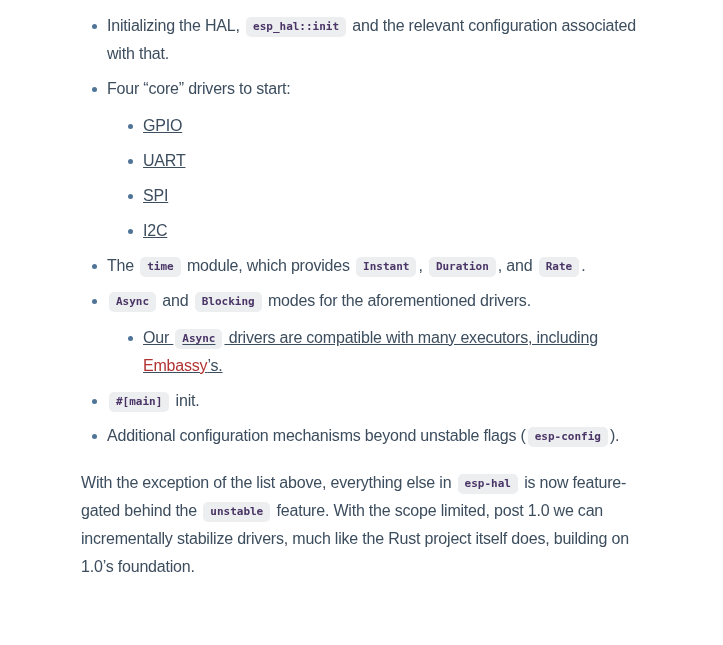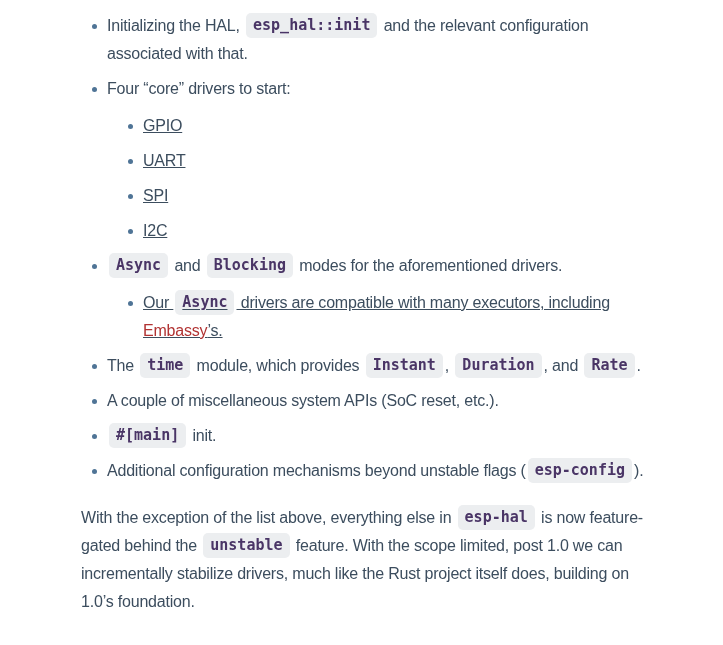--- a/index.html
+++ b/index.html
@@ -18,21 +18,21 @@
   }
   ul.blist { list-style:none; margin:0; padding:0 0 0 26px; }
   ul.blist.nested { padding-left:36px; margin-top:9px;text-decoration:underline; }
   ul.blist li { position:relative; margin:7px 0; }
   ul.blist li::before {
     content:""; position:absolute; left:-15px; top:11.5px;
     width:5px; height:5px; border-radius:50%; background:#4f7496;
   }
   code.inline-code {
     font-family:"DejaVu Sans Mono", monospace;
-    font-weight:bold; font-size:15px; line-height:1;
+    font-weight:bold; font-size:11px; line-height:1;
     letter-spacing:0;
     color:#4a3566; background:#eceef0;
     border-radius:5px; padding:3px 7px 4px; margin:0 2px;
     white-space:nowrap;
     position:relative; top:-1px;
   }
   a.text-link { color:#b13232; text-decoration:none; cursor:pointer; }
   p.closing { margin:19px 0 0 0; }
 </style>
 </head>
@@ -41,23 +41,22 @@
 <main class="content">
   <div id="list-mount">
       <ul class="blist">
         <li><span>Initializing the HAL, </span><code class="inline-code">esp_hal::init</code><span> and the relevant configuration associated with that.</span></li>
         <li><span>Four “core” drivers to start:</span><ul class="blist nested">
             <li><span>GPIO</span></li>
             <li><span>UART</span></li>
             <li><span>SPI</span></li>
             <li><span>I2C</span></li>
           </ul></li>
+        <li><span>The </span><code class="inline-code">time</code><span> module, which provides </span><code class="inline-code">Instant</code><span>, </span><code class="inline-code">Duration</code><span>, and </span><code class="inline-code">Rate</code><span>.</span></li>
         <li><code class="inline-code">Async</code><span> and </span><code class="inline-code">Blocking</code><span> modes for the aforementioned drivers.</span><ul class="blist nested">
             <li><span>Our </span><code class="inline-code">Async</code><span> drivers are compatible with many executors, including </span><a class="text-link" href="#">Embassy</a><span>’s.</span></li>
           </ul></li>
-        <li><span>The </span><code class="inline-code">time</code><span> module, which provides </span><code class="inline-code">Instant</code><span>, </span><code class="inline-code">Duration</code><span>, and </span><code class="inline-code">Rate</code><span>.</span></li>
-        <li><span>A couple of miscellaneous system APIs (SoC reset, etc.).</span></li>
         <li><code class="inline-code">#[main]</code><span> init.</span></li>
         <li><span>Additional configuration mechanisms beyond unstable flags (</span><code class="inline-code">esp-config</code><span>).</span></li>
       </ul>
     </div>
   <p class="closing" id="paragraph-mount"><span>With the exception of the list above, everything else in </span><code class="inline-code">esp-hal</code><span> is now feature-gated behind the </span><code class="inline-code">unstable</code><span> feature. With the scope limited, post 1.0 we can incrementally stabilize drivers, much like the Rust project itself does, building on 1.0’s foundation.</span></p>
 </main>
 
 </body></html>

